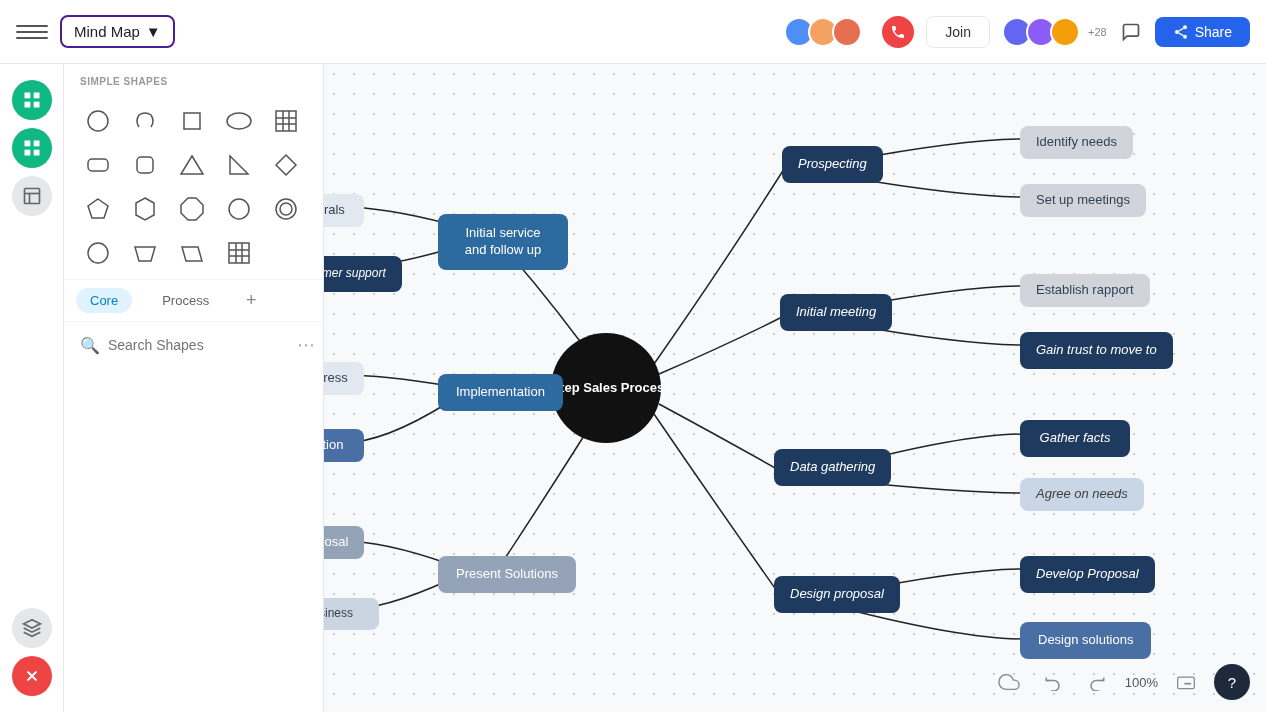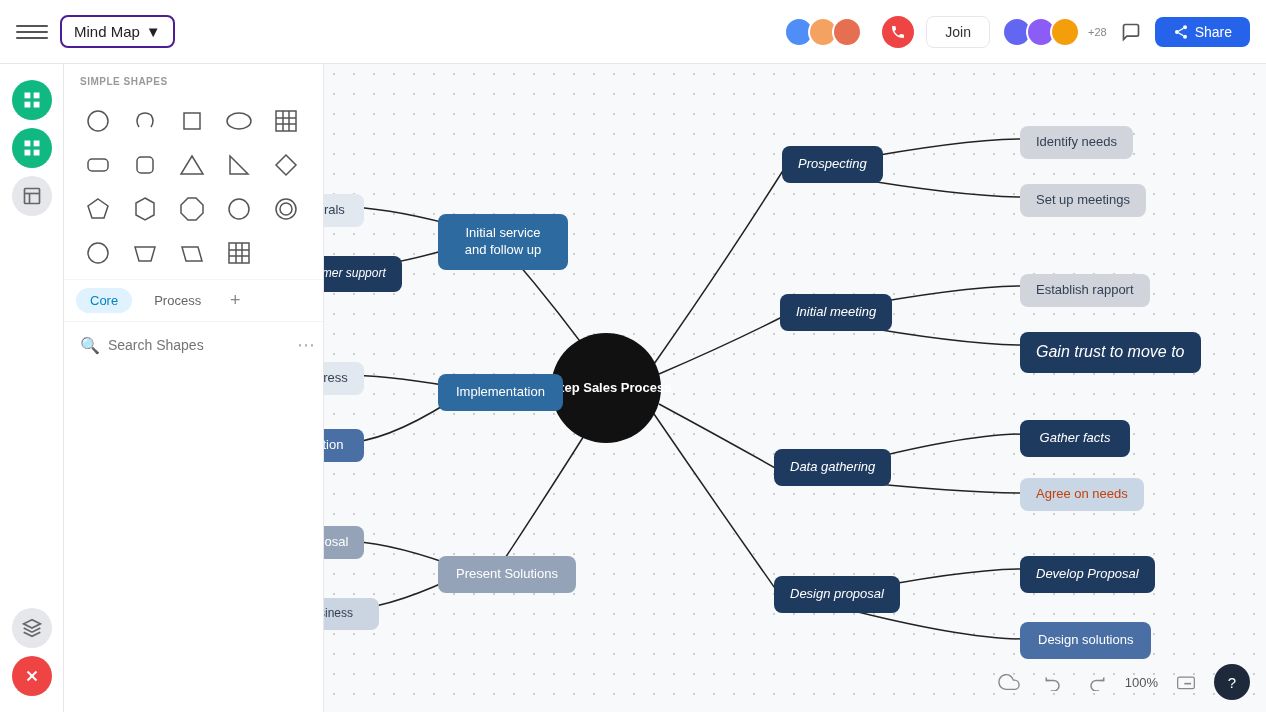--- a/index.html
+++ b/index.html
@@ -51,21 +51,21 @@
     
     .shape-panel {
       position: fixed; top: 64px; left: 64px; width: 260px; height: calc(100% - 64px);
       background: #fff; border-right: 1px solid #e5e7eb; z-index: 40;
       display: flex; flex-direction: column;
     }
     .shape-panel-header { padding: 12px 16px 8px; font-size: 10px; font-weight: 600; color: #999; letter-spacing: 0.5px; }
     .shapes-grid { display: grid; grid-template-columns: repeat(5, 1fr); gap: 8px; padding: 8px 16px; }
     .shape-item { width: 36px; height: 36px; display: flex; align-items: center; justify-content: center; cursor: pointer; }
     .shape-item svg { width: 28px; height: 28px; }
-    .tabs-row { display: flex; align-items: center; gap: 8px; padding: 8px 12px; border-top: 1px solid #f3f4f6; }
+    .tabs-row { display: flex; align-items: center; gap: 16px; padding: 8px 12px; border-top: 1px solid #f3f4f6; }
     .tab-btn { padding: 5px 14px; border-radius: 20px; font-size: 13px; font-weight: 500; cursor: pointer; border: none; }
     .tab-btn.active { background: #e0f2fe; color: #0284c7; }
     .tab-btn.inactive { background: transparent; color: #666; }
     .tab-add { width: 24px; height: 24px; display: flex; align-items: center; justify-content: center; cursor: pointer; color: #888; font-size: 18px; }
     .search-row { display: flex; align-items: center; gap: 8px; padding: 12px 16px; border-top: 1px solid #f3f4f6; }
     .search-icon-sm { color: #aaa; font-size: 16px; }
     .search-input { flex: 1; border: none; outline: none; font-size: 14px; color: #555; background: transparent; }
     .more-btn { color: #aaa; cursor: pointer; font-size: 18px; }
 
     
@@ -388,27 +388,27 @@
 
   <div class="node node-outline" style="left:956px; top:62px; min-width:110px; background:#d1d5db;">
     <span>Identify  needs</span>
   </div>
   <div class="node node-outline" style="left:956px; top:120px; min-width:120px; background:#d1d5db;">
     <span>Set  up  meetings</span>
   </div>
   <div class="node node-outline" style="left:956px; top:210px; min-width:120px; background:#d1d5db;">
     <span>Establish  rapport</span>
   </div>
-  <div class="node node-dark" style="left:956px; top:268px; min-width:130px; font-size:16px;">
+  <div class="node node-dark" style="left:956px; top:268px; min-width:130px; font-size:13px;">
     <span>Gain trust  to move  to</span>
   </div>
   <div class="node node-dark" style="left:956px; top:356px; min-width:110px;">
     <span>Gather  facts</span>
   </div>
-  <div class="node node-outline" style="left:956px; top:414px; min-width:120px; background:#c8d6e5; color:#c2410c;">
+  <div class="node node-outline" style="left:956px; top:414px; min-width:120px; background:#c8d6e5; color:#404040;font-style:italic;">
     <span>Agree  on needs</span>
   </div>
   <div class="node node-dark" style="left:956px; top:492px; min-width:120px;">
     <span>Develop  Proposal</span>
   </div>
   <div class="node node-branch" style="left:956px; top:558px; min-width:120px; background:#4a6fa5;">
     <span>Design  solutions</span>
   </div>
 
   <div class="node node-outline" style="left:170px; top:130px; min-width:130px; background:#e2e8f0; color:#334155;">

